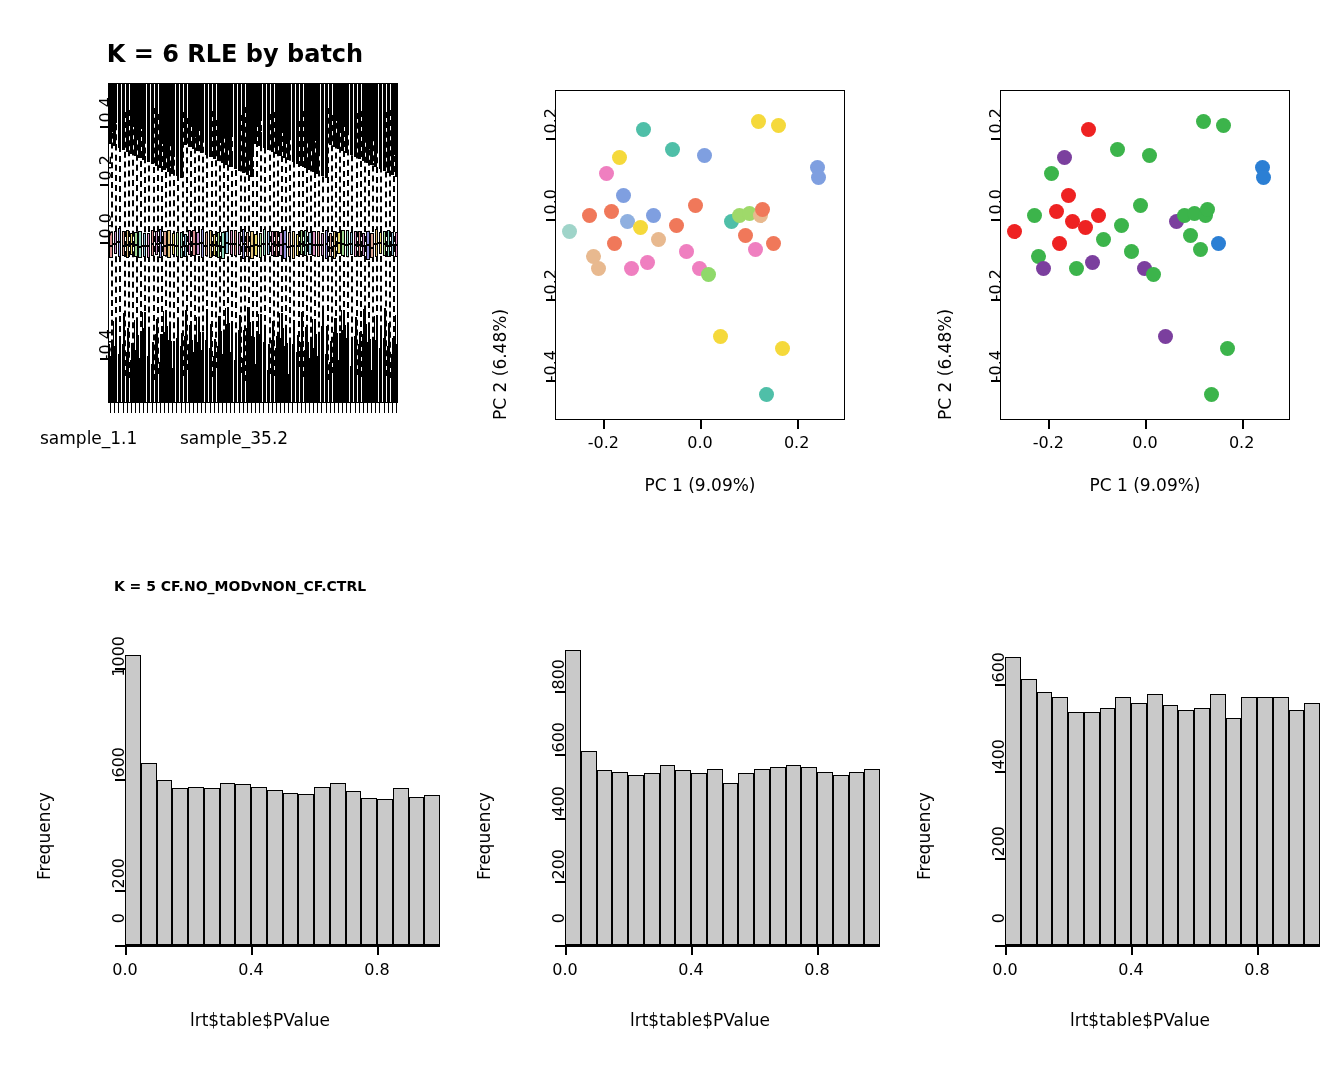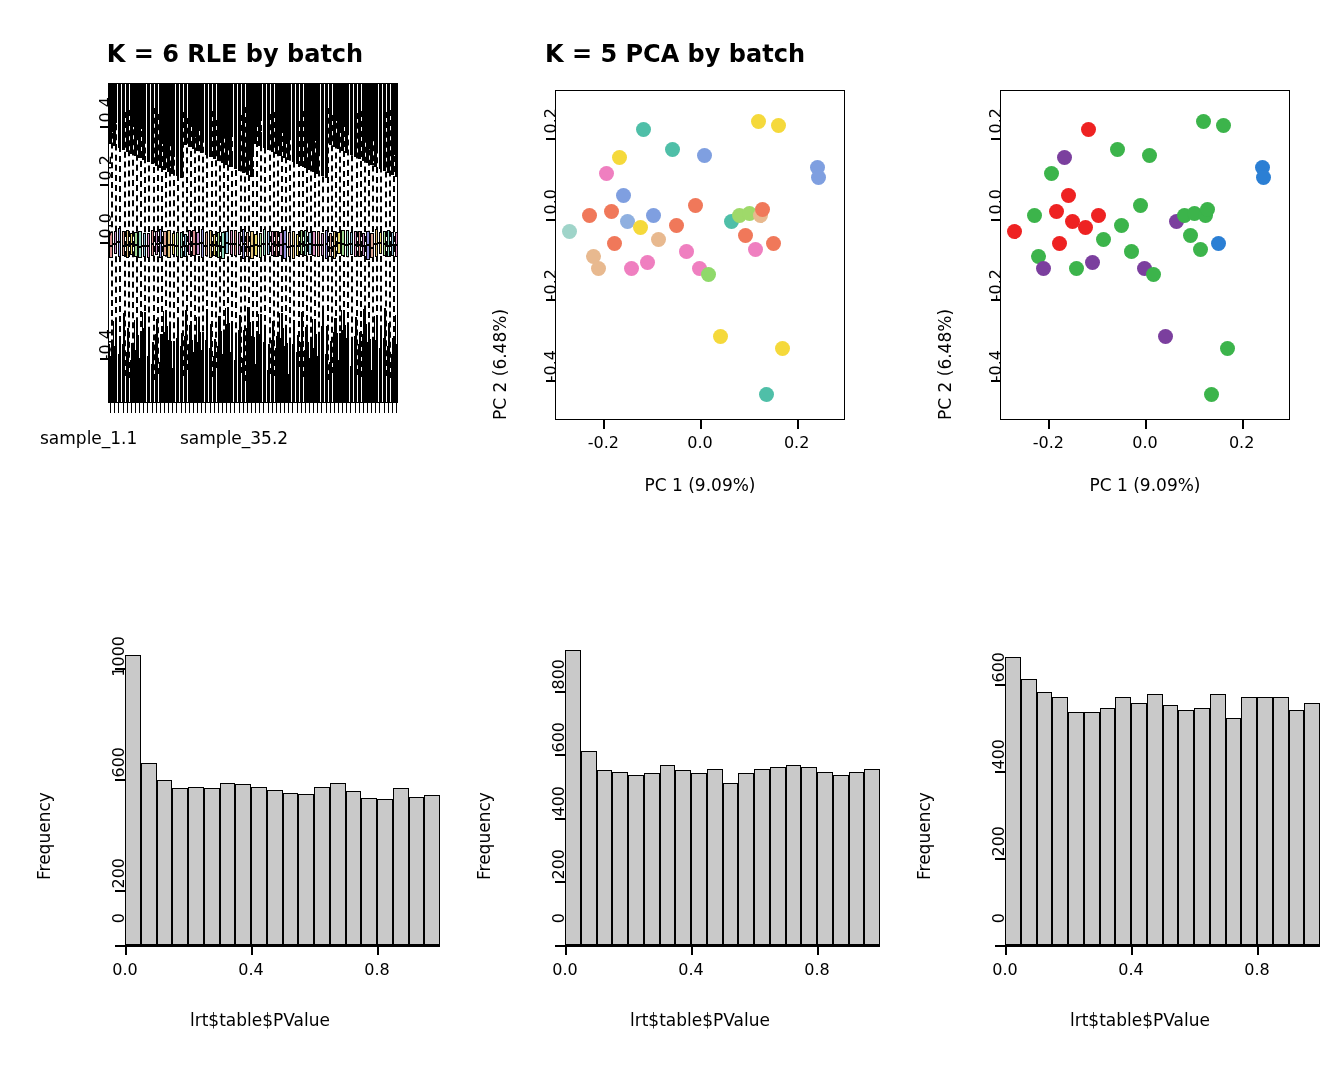--- a/index.html
+++ b/index.html
@@ -618,21 +618,20 @@
         <div class="tickmark" style="left:367.64285714285717px;top:383px;width:1px;height:10px;"></div>
         <div class="tickmark" style="left:371.7857142857143px;top:383px;width:1px;height:10px;"></div>
         <div class="tickmark" style="left:375.92857142857144px;top:383px;width:1px;height:10px;"></div>
       </div>
 
     <div class="rle-xlabels" style="left:20px;top:408px;">sample_1.1</div>
     <div class="rle-xlabels" style="left:160px;top:408px;">sample_35.2</div>
   </div>
 
   <div class="panel" style="left:460px;top:20px;width:430px;height:500px;">
-    <div class="title-bold t-big" style="position:absolute;left:0;top:20px;width:430px;">K = 5 PCA by batch</div>
 
     <div class="plotbox" id="pcab-box" style="left:95px;top:70px;width:290px;height:330px;overflow:hidden;">
         <div class="dot" style="left:6.033333333333319px;top:133.35365853658539px;background:#9fd4c9;"></div>
         <div class="dot" style="left:26.33333333333333px;top:117.2560975609756px;background:#f0785a;"></div>
         <div class="dot" style="left:30.199999999999996px;top:157.5px;background:#e8b98f;"></div>
         <div class="dot" style="left:35.03333333333333px;top:169.57317073170734px;background:#e8b98f;"></div>
         <div class="dot" style="left:42.76666666666666px;top:75.00000000000003px;background:#ef7fc0;"></div>
         <div class="dot" style="left:47.6px;top:113.23170731707316px;background:#f0785a;"></div>
         <div class="dot" style="left:50.5px;top:145.42682926829272px;background:#f0785a;"></div>
         <div class="dot" style="left:56.29999999999999px;top:58.902439024390276px;background:#f5d93b;"></div>
@@ -747,20 +746,21 @@
         <div class="tick-lbl-v" style="right:349px;top:168.78048780487805px;width:60px;">0.0</div>
         <div class="tickmark" style="left:86px;top:118.29268292682929px;width:9px;height:2px;"></div>
         <div class="tick-lbl-v" style="right:349px;top:88.29268292682929px;width:60px;">0.2</div>
       </div>
 
     <div class="axis-label" style="position:absolute;left:95px;top:455px;width:290px;">PC 1 (9.09%)</div>
     <div class="axis-label-v" style="position:absolute;left:30px;top:400px;">PC 2 (6.48%)</div>
   </div>
 
   <div class="panel" style="left:20px;top:560px;width:440px;height:500px;">
+    <div class="t-small" style="position:absolute;left:0;top:18px;width:440px;">K = 5 CF.NO_MODvNON_CF.CTRL</div>
     <div id="hist1-plot" style="position:absolute;left:0;top:60px;width:440px;height:440px;">
         <div class="axisline" style="left:105px;top:47.72727272727275px;width:2px;height:277.27272727272725px;"></div>
         <div class="axisline" style="left:105px;top:325px;width:315px;height:2px;"></div>
         <div class="bar" style="left:105px;top:35.25px;width:15.75px;height:289.75px;"></div>
         <div class="bar" style="left:120.75px;top:143.38636363636363px;width:15.75px;height:181.61363636363637px;"></div>
         <div class="bar" style="left:136.5px;top:160.02272727272728px;width:15.75px;height:164.97727272727272px;"></div>
         <div class="bar" style="left:152.25px;top:168.3409090909091px;width:15.75px;height:156.6590909090909px;"></div>
         <div class="bar" style="left:168px;top:166.95454545454544px;width:15.75px;height:158.04545454545456px;"></div>
         <div class="bar" style="left:183.75px;top:168.3409090909091px;width:15.75px;height:156.6590909090909px;"></div>
         <div class="bar" style="left:199.5px;top:162.79545454545453px;width:15.75px;height:162.20454545454547px;"></div>

